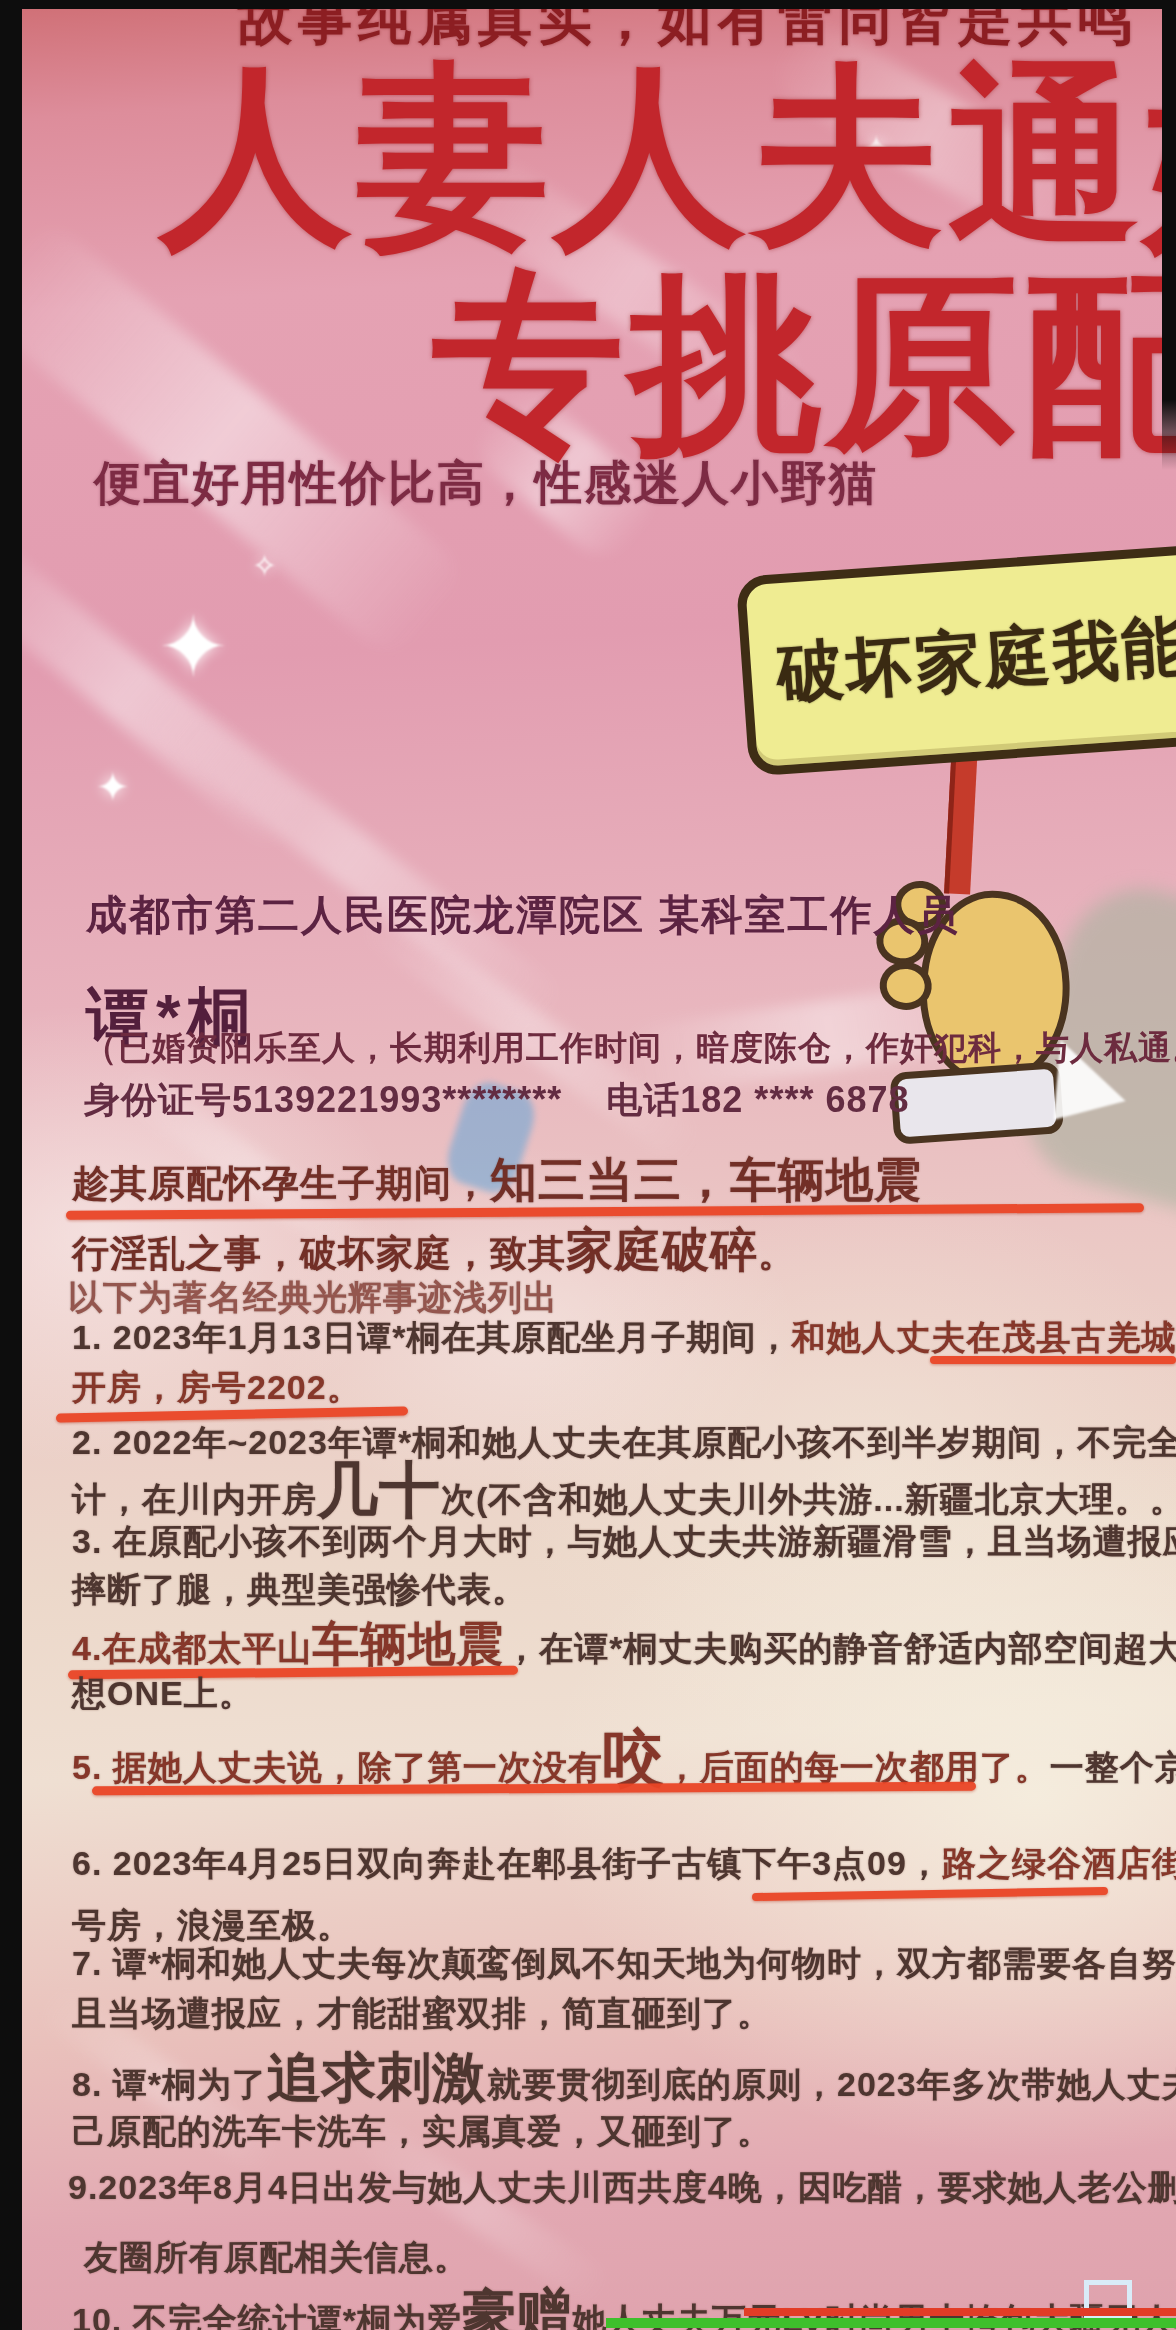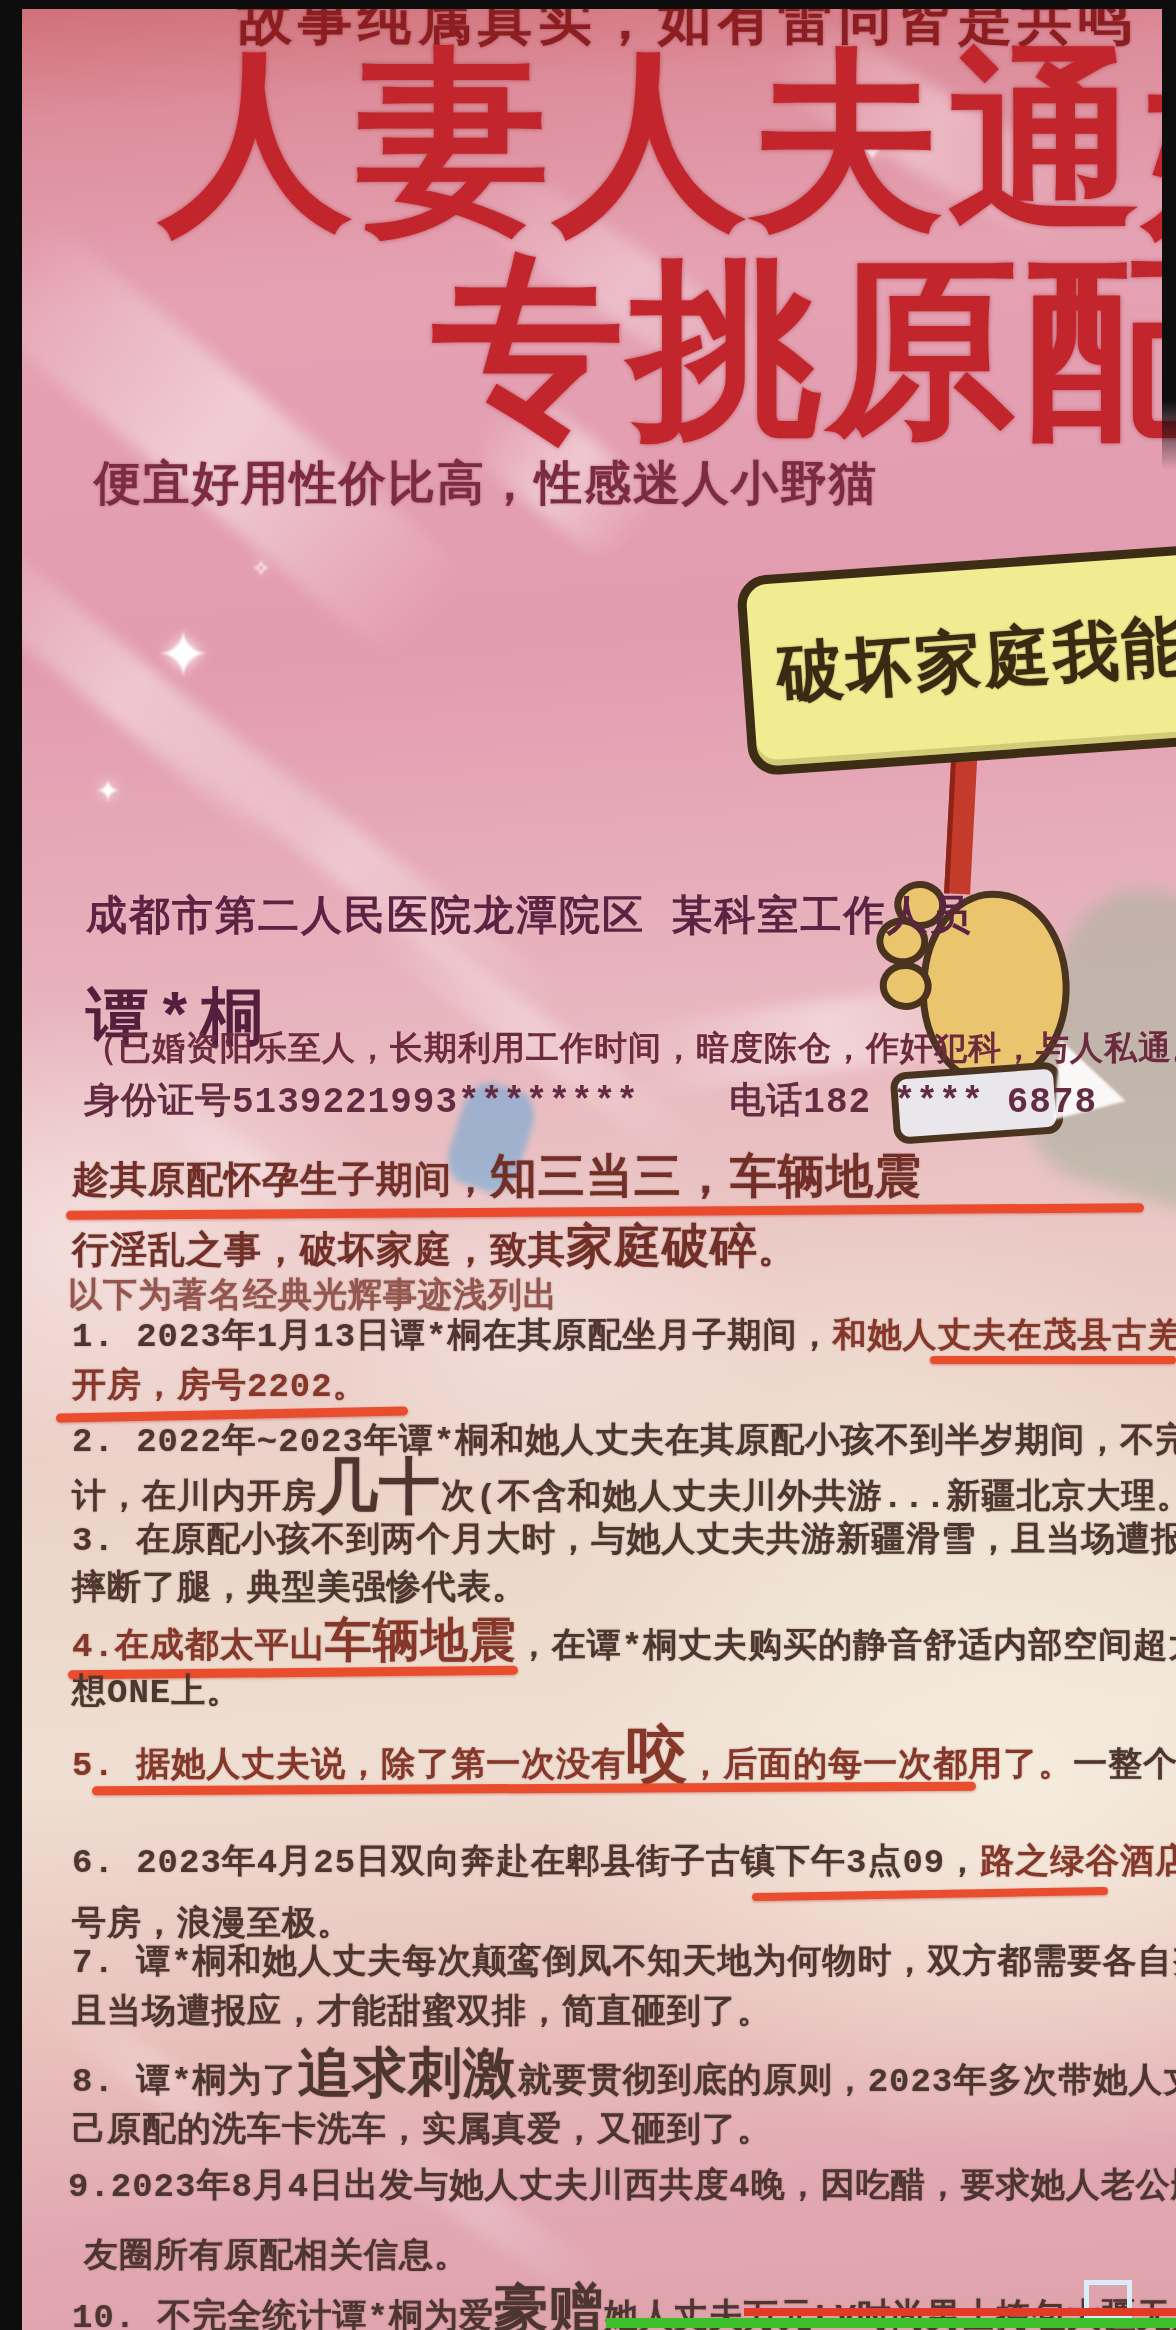--- a/index.html
+++ b/index.html
@@ -1,18 +1,18 @@
 <!DOCTYPE html>
 <html><head>
 <meta charset="utf-8">
 <style>
   html,body{margin:0;padding:0;background:#101010;width:1176px;height:2330px;overflow:hidden;}
   *{box-sizing:border-box;}
   #stage{position:relative;width:1176px;height:2330px;background:#6d28d9;
-         font-family:Liberation Mono, monospace;}
+         font-family:Liberation Sans, sans-serif;}
   
   #photo{position:absolute;left:0;top:0;width:1176px;height:2330px;overflow:hidden;
          background:linear-gradient(176deg,#cf6e74 0%,#dd8d9b 5%,#e5a2b3 13%,#e29cb0 28%,
                     #e8b3bd 42%,#ebc9c5 55%,#ecd8ca 66%,#efdfd2 74%,#e9c0bb 85%,
                     #e2a8b2 93%,#dfa2ad 100%);
          filter:blur(0.35px);}
   #glare{position:absolute;inset:0;
      background:
        radial-gradient(ellipse 700px 520px at 88% 77%,rgba(246,240,224,.85),rgba(246,240,224,0) 70%),
        radial-gradient(ellipse 520px 400px at 74% 63%,rgba(242,230,216,.65),rgba(242,230,216,0) 70%),

